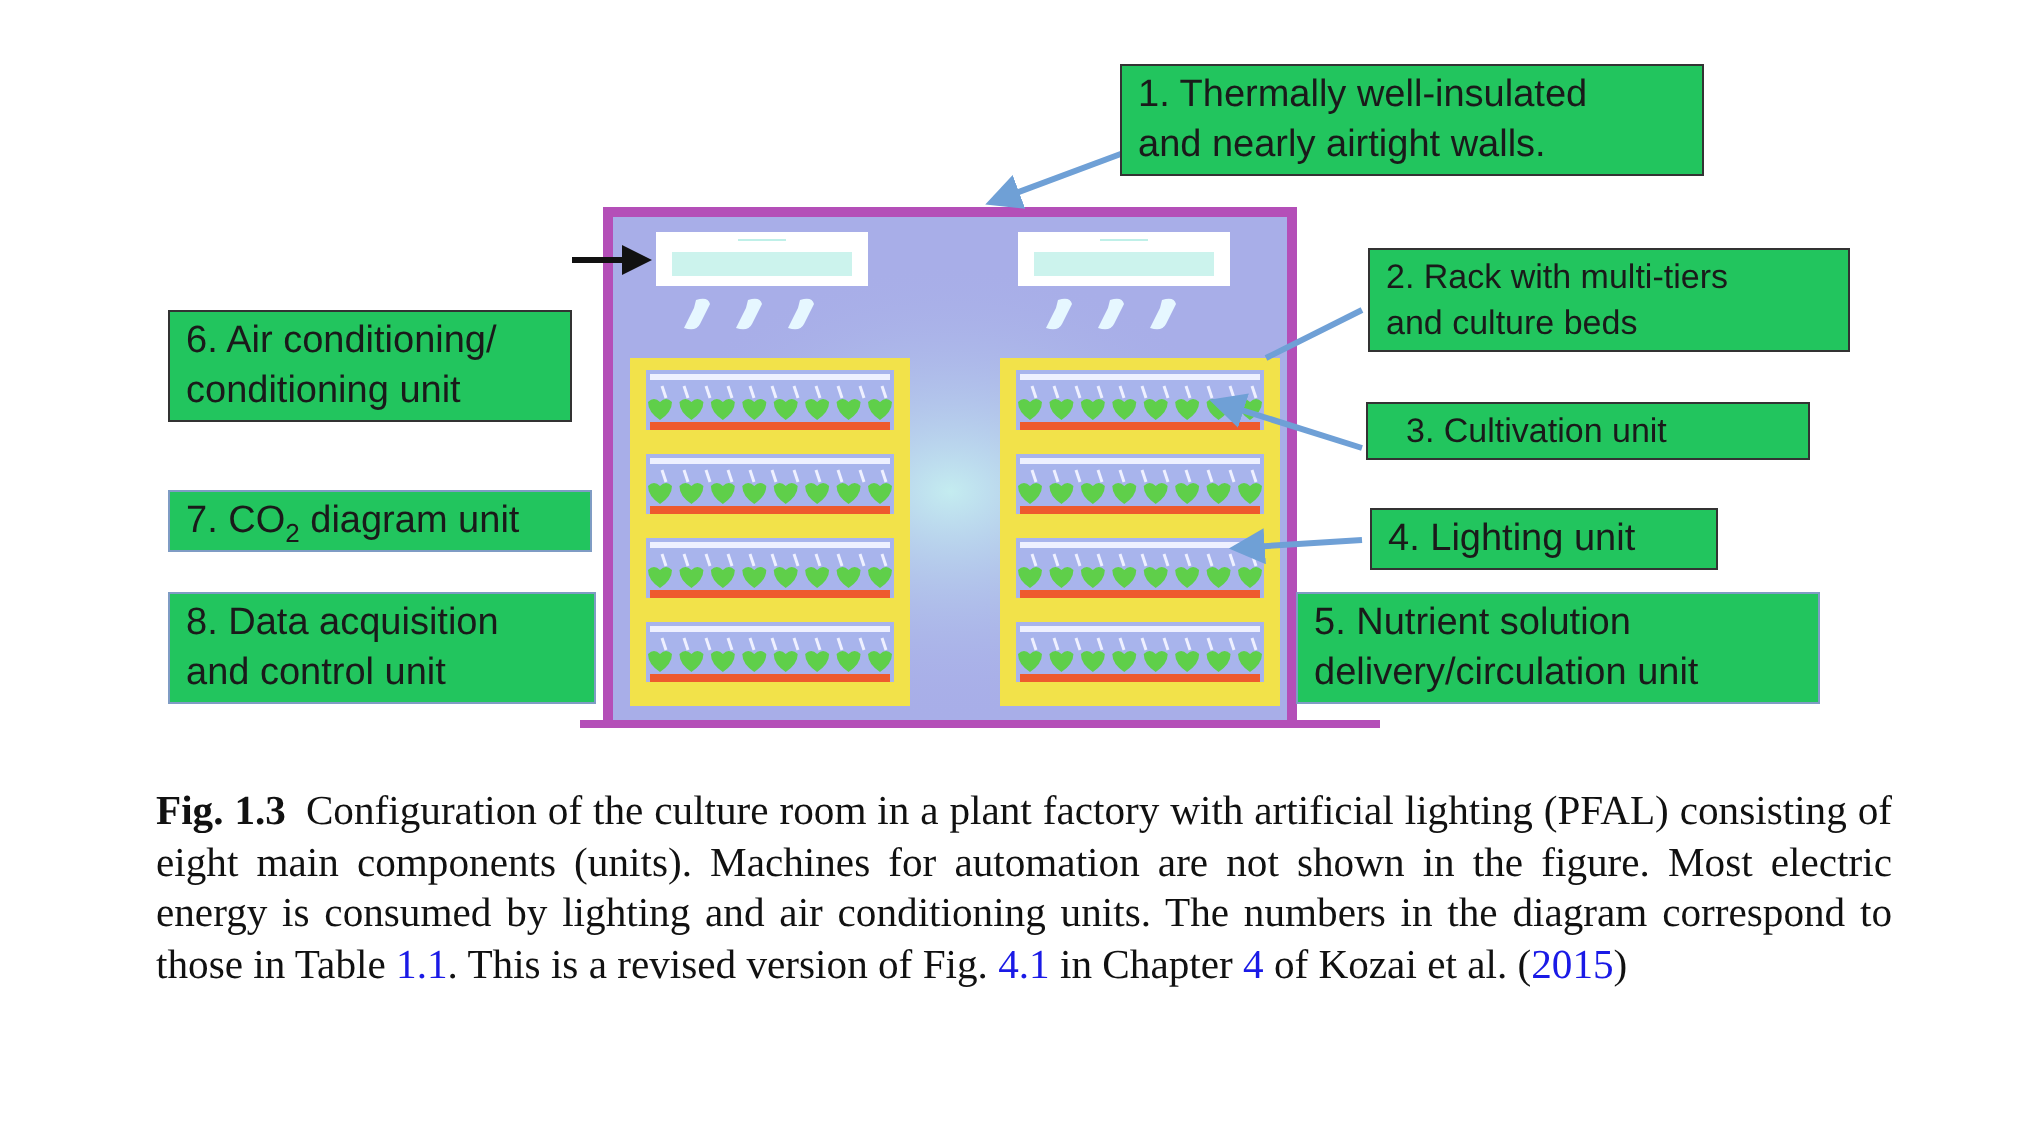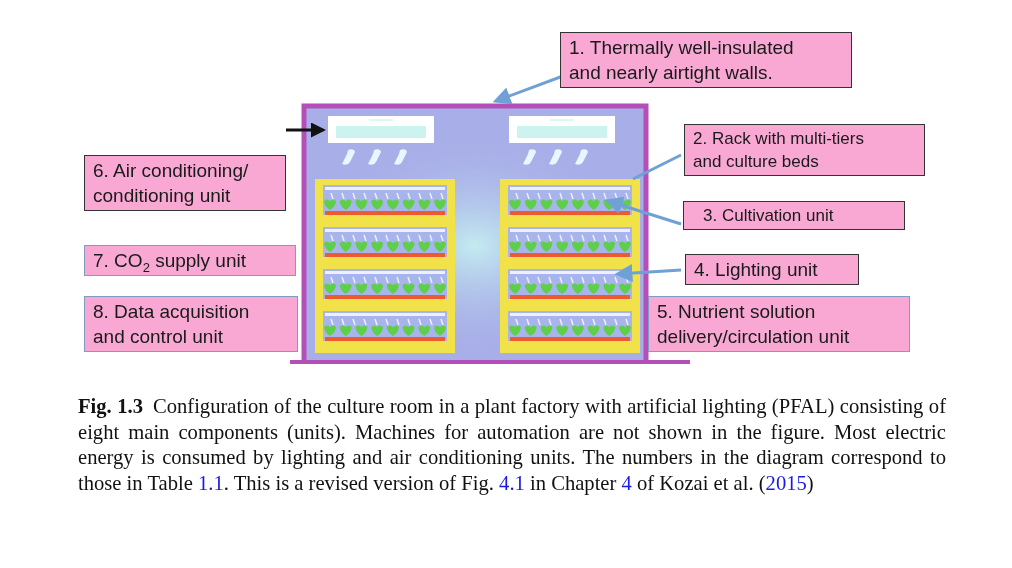--- a/index.html
+++ b/index.html
@@ -1,19 +1,19 @@
 <!DOCTYPE html>
 <html><head>
 <meta charset="utf-8">
 <style>
   html, body { margin: 0; padding: 0; background: #ffffff; }
   body { width: 1012px; height: 568px; position: relative; overflow: hidden; font-family: "Liberation Sans", sans-serif; }
   #figure { position: absolute; left: 0; top: 0; width: 1012px; height: 380px; }
   .label {
-    position: absolute; background: #f9a8d4; color: #1a1a1a;
+    position: absolute; background: #22c55e; color: #1a1a1a;
     font-family: "Liberation Sans", sans-serif; font-size: 19px; line-height: 25px;
     padding: 2px 8px; box-sizing: border-box; white-space: nowrap;
   }
   .label.dark { border: 1.5px solid #333; }
   .label.blue { border: 1.5px solid #7f9cc4; }
   sub { font-size: 13px; line-height: 0; }
   #caption {
     position: absolute; left: 78px; top: 394px; width: 868px;
     font-family: "Liberation Serif", serif; font-size: 20.6px; line-height: 25.7px;
     color: #111; text-align: justify; text-align-last: left;
@@ -288,21 +288,21 @@
   </div>
   <div class="label blue" style="left:648px; top:296px; width:262px;">
     <div>5. Nutrient solution</div>
     <div>delivery/circulation unit</div>
   </div>
   <div class="label dark" style="left:84px; top:107px; width:202px;margin-top:48px;">
     <div>6. Air conditioning/</div>
     <div>conditioning unit</div>
   </div>
   <div class="label blue" style="left:84px; top:245px; width:212px;">
-    <span>7. CO</span><sub>2</sub><span> supply unit</span>
+    <span>7. CO</span><sub>2</sub><span> diagram unit</span>
   </div>
   <div class="label blue" style="left:84px; top:296px; width:214px;">
     <div>8. Data acquisition</div>
     <div>and control unit</div>
   </div>
 </div>
 
 <div id="caption"><span class="figno">Fig. 1.3</span><span>Configuration of the culture room in a plant factory with artificial lighting (PFAL) consisting of eight main components (units). Machines for automation are not shown in the figure. Most electric energy is consumed by lighting and air conditioning units. The numbers in the diagram correspond to those in Table </span><span class="ref">1.1</span><span>. This is a revised version of Fig. </span><span class="ref">4.1</span><span> in Chapter </span><span class="ref">4</span><span> of Kozai et al. (</span><span class="ref">2015</span><span>)</span></div>
 
 </body></html>

